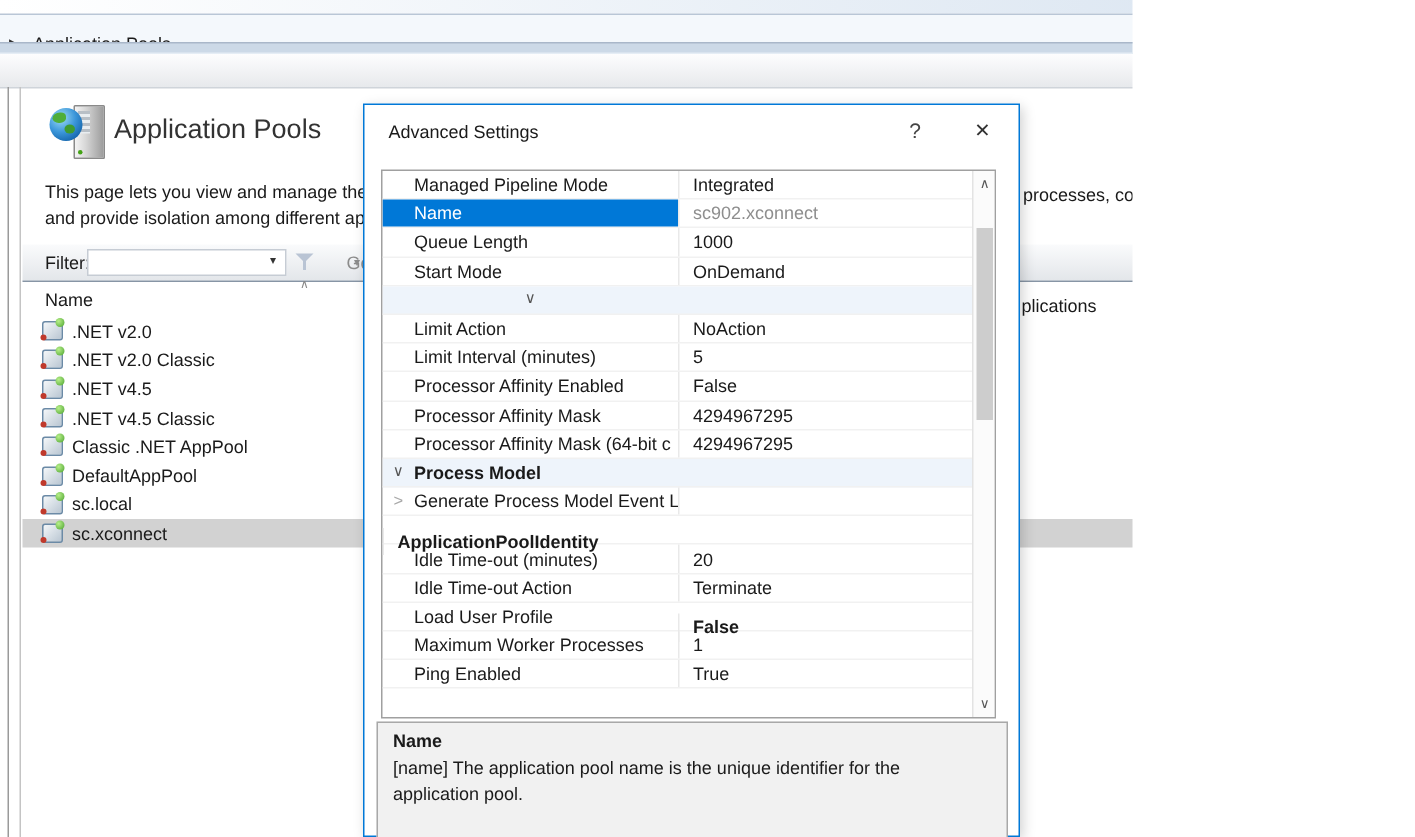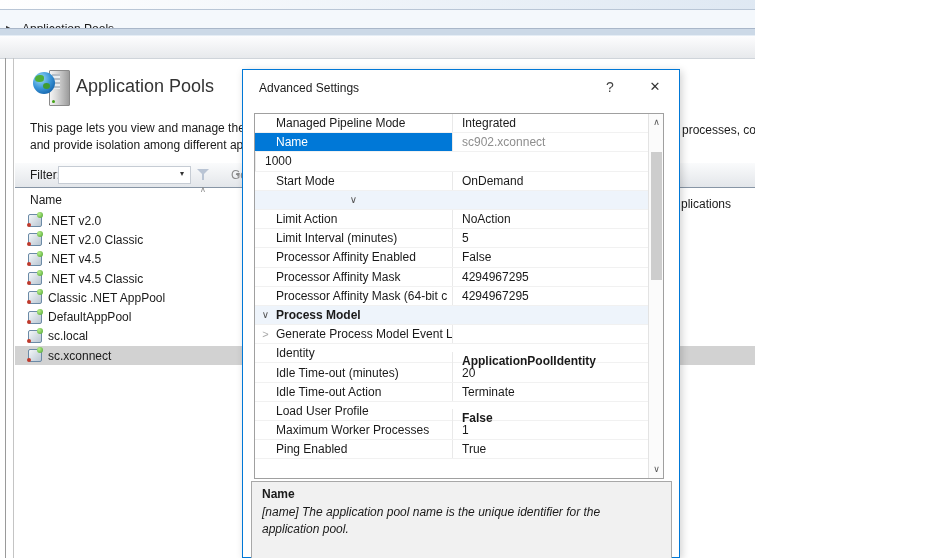--- a/index.html
+++ b/index.html
@@ -84,21 +84,21 @@
   .pg-value.muted{color:#8e8e8e;}
 
   .pg-scroll{position:absolute;right:0;top:0;width:15px;height:364px;background:#fbfbfb;border-left:1px solid #e3e3e3;box-sizing:border-box;}
   .pg-sup,.pg-sdn{position:absolute;left:0;width:15px;height:17px;text-align:center;font-size:9px;color:#555;line-height:17px;}
   .pg-sup{top:0;}
   .pg-sdn{bottom:0;}
   .pg-thumb{position:absolute;left:2px;top:38px;width:11px;height:128px;background:#cdcdcd;}
 
   .desc-panel{position:absolute;left:8px;top:411px;width:421px;height:90px;background:#f1f1f1;border:1px solid #a8a8a8;box-sizing:border-box;}
   .desc-title{position:absolute;left:10px;top:5px;font-weight:bold;}
-  .desc-text{position:absolute;left:10px;top:22px;width:395px;line-height:17px;white-space:pre-line;font-style:italic;}
+  .desc-text{position:absolute;left:10px;top:22px;width:395px;line-height:17px;white-space:pre-line;}
 </style>
 </head>
 <body>
 
 <div class="stage">
 
   <div class="abs top-artifact"></div>
   <div class="abs topstrip"></div>
   <div class="abs breadcrumb-bar">
     <span class="abs bc-arrow">▶</span>
@@ -213,20 +213,24 @@
             <div class="pg-value">Integrated</div>
           </div>
           <div class="pg-row sel">
             <div class="pg-left">
               <span class="pg-chevron"></span>
               <span class="pg-label">Name</span>
             </div>
             <div class="pg-value muted">sc902.xconnect</div>
           </div>
           <div class="pg-row">
+            <div class="pg-left">
+              <span class="pg-chevron"></span>
+              <span class="pg-label">Queue Length</span>
+            </div>
             <div class="pg-value">1000</div>
           </div>
           <div class="pg-row">
             <div class="pg-left">
               <span class="pg-chevron"></span>
               <span class="pg-label">Start Mode</span>
             </div>
             <div class="pg-value">OnDemand</div>
           </div>
           <div class="pg-row cat">
@@ -278,24 +282,20 @@
             <div class="pg-value"></div>
           </div>
           <div class="pg-row">
             <div class="pg-left">
               <span class="pg-chevron dim">&gt;</span>
               <span class="pg-label">Generate Process Model Event L</span>
             </div>
             <div class="pg-value"></div>
           </div>
           <div class="pg-row">
-            <div class="pg-left">
-              <span class="pg-chevron"></span>
-              <span class="pg-label">Identity</span>
-            </div>
             <div class="pg-value bold">ApplicationPoolIdentity</div>
           </div>
           <div class="pg-row">
             <div class="pg-left">
               <span class="pg-chevron"></span>
               <span class="pg-label">Idle Time-out (minutes)</span>
             </div>
             <div class="pg-value">20</div>
           </div>
           <div class="pg-row">

